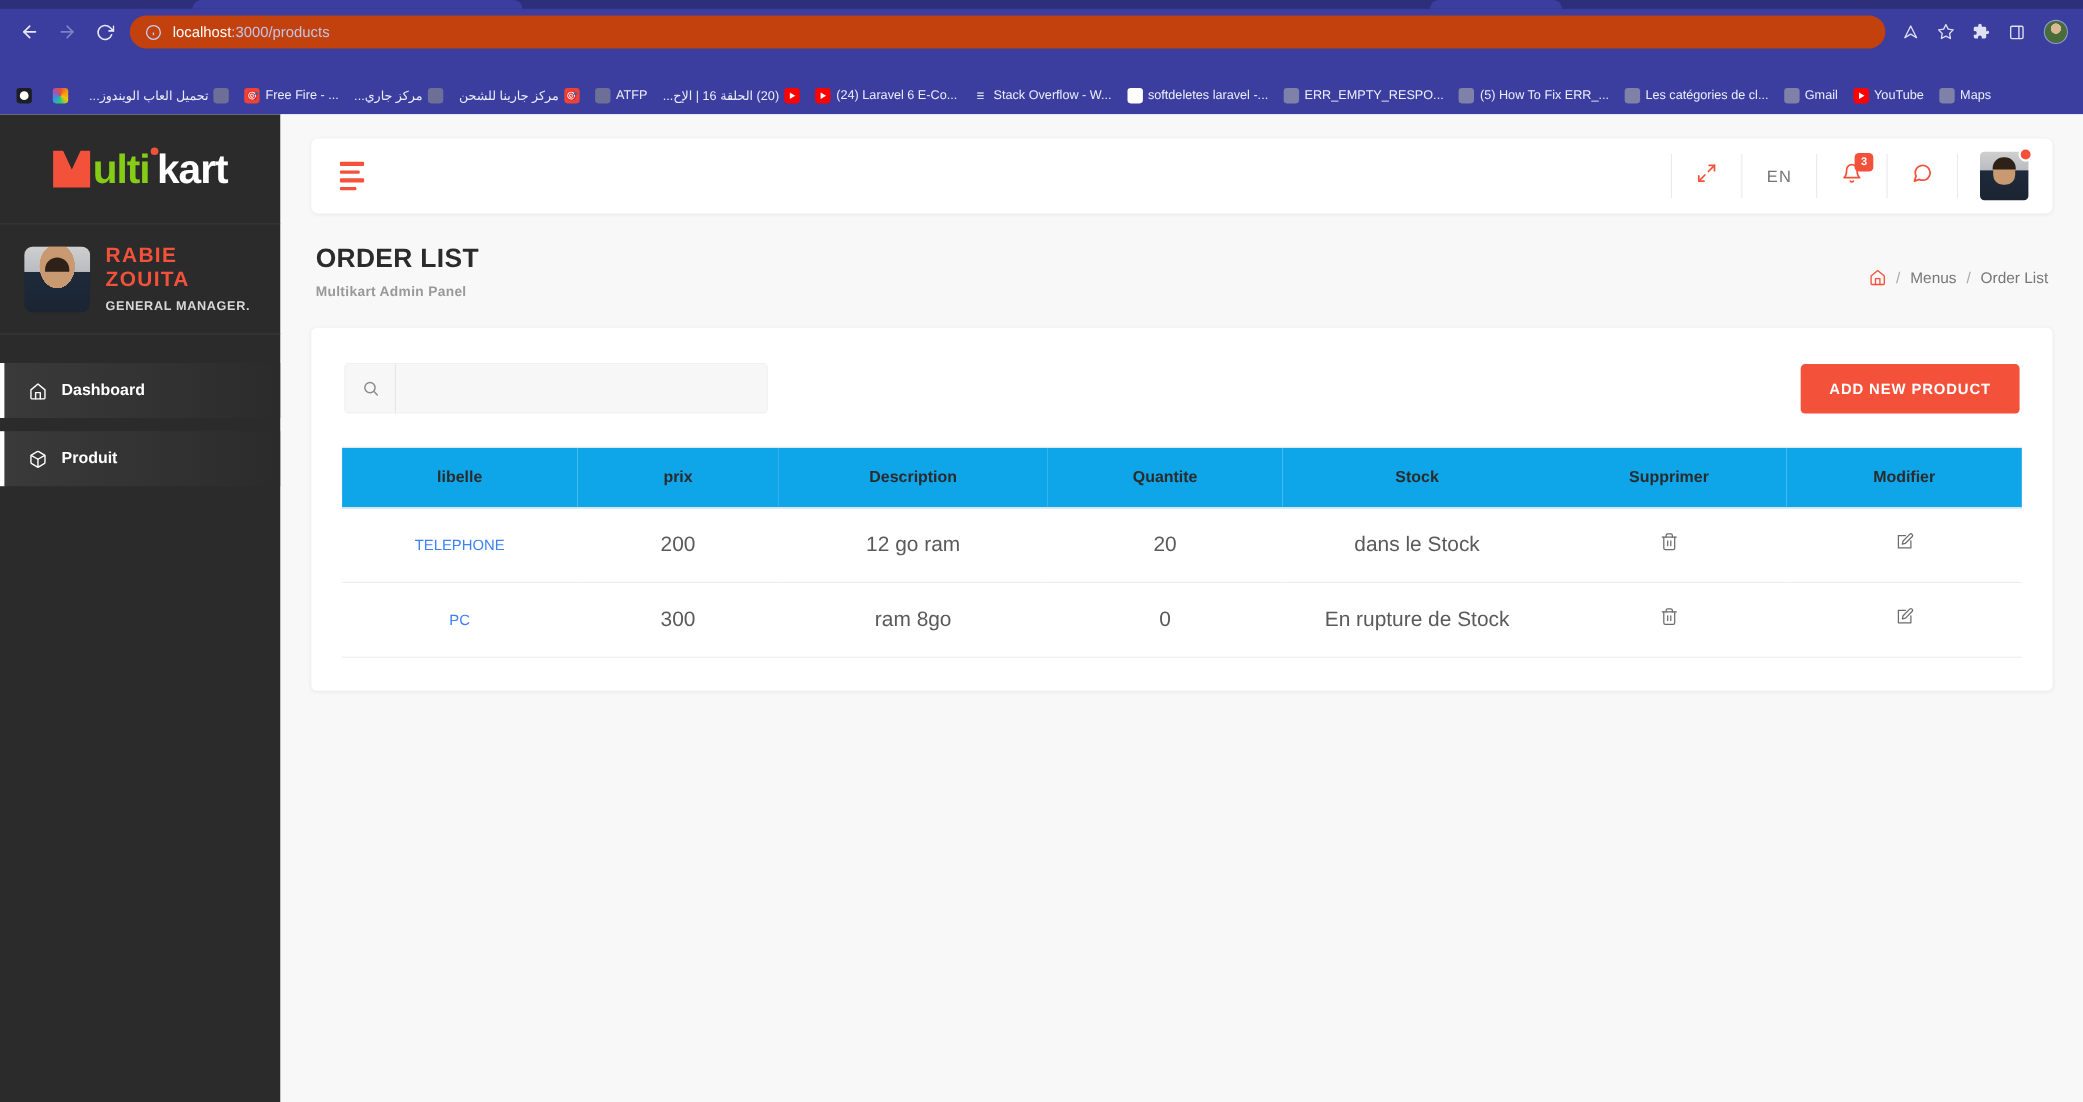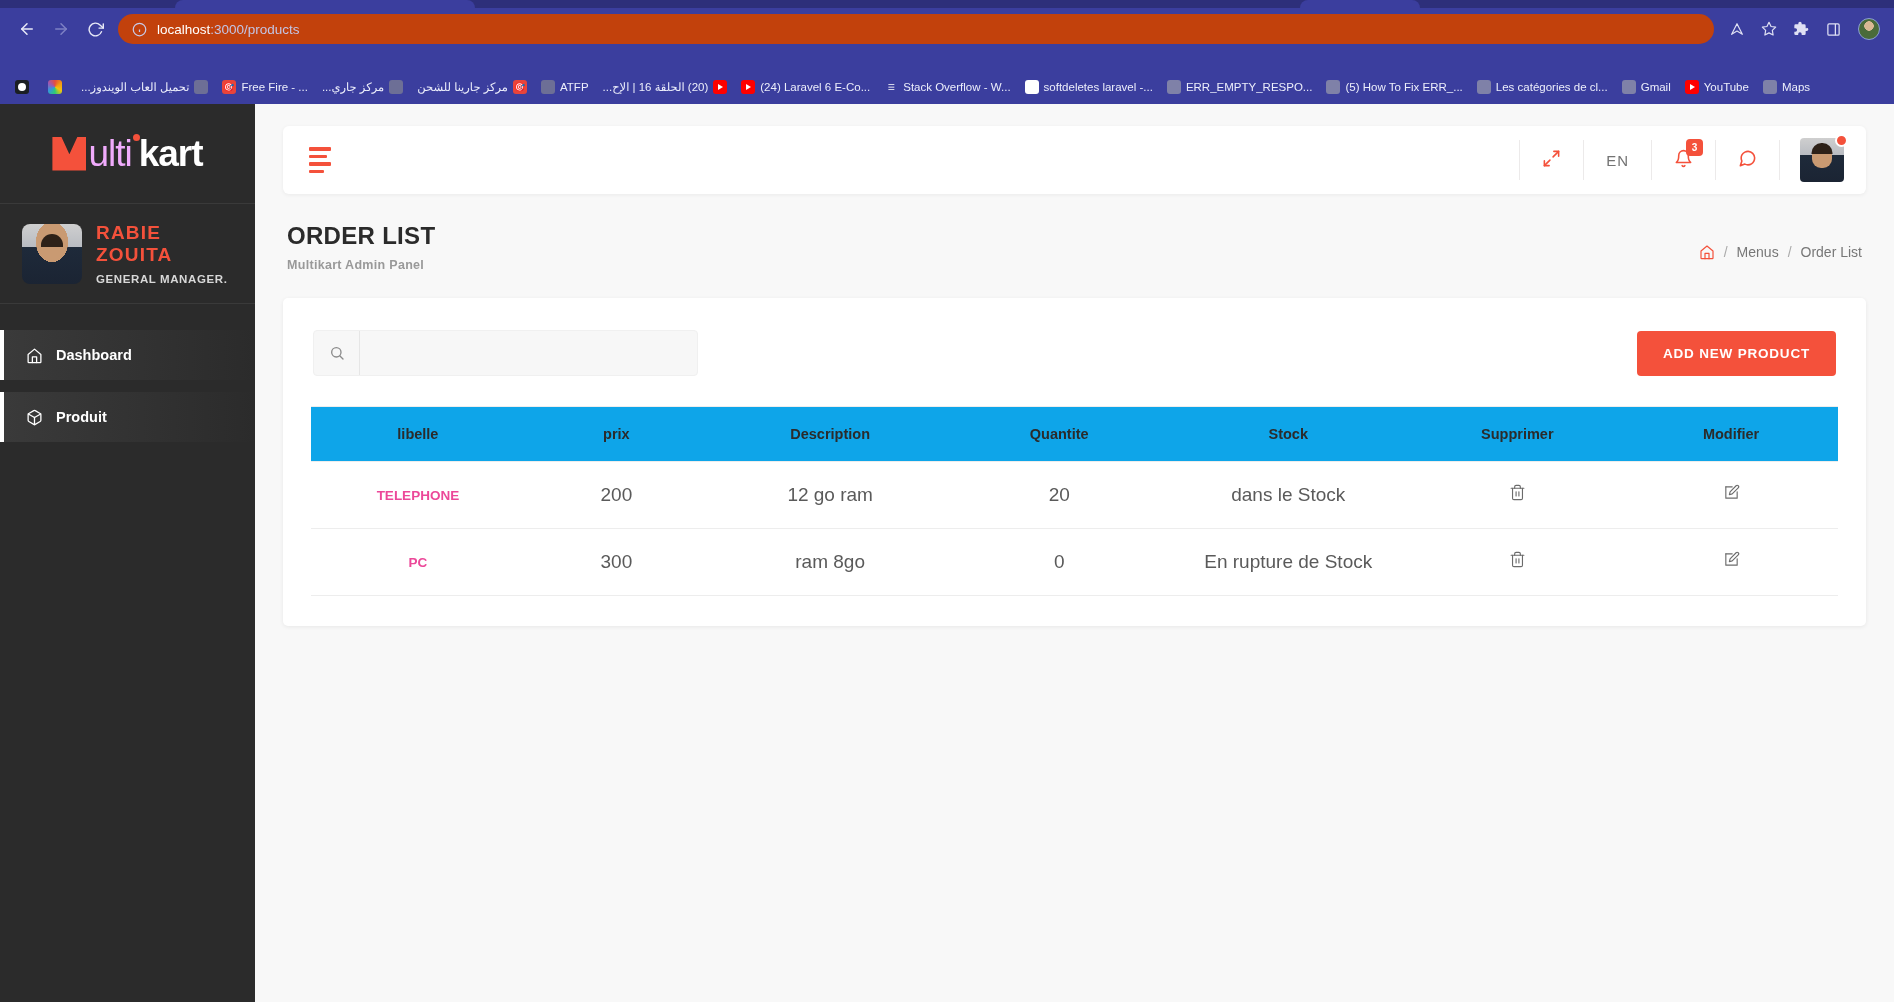--- a/index.html
+++ b/index.html
@@ -154,21 +154,21 @@
     font-size: 37px; font-weight: bold;
     letter-spacing: -1px;
   }
   .logo-m {
     width: 34px; height: 34px;
     background: #f4513b;
     clip-path: polygon(0 0, 26% 0, 50% 52%, 74% 0, 100% 0, 100% 100%, 0 100%);
     position: relative;
     margin-right: 2px;
   }
-  .logo-txt-light { color: #f0abfc; font-weight: 400; }
+  .logo-txt-light { color: #84cc16; font-weight: 700; }
   .logo-txt-bold { color: #ffffff; font-weight: 700; }
   .logo-dot {
     width: 7px; height: 7px; border-radius: 50%;
     background: #f4513b;
     position: relative; top: -16px; left: 1px;
     display: inline-block;
   }
 
   .user-box {
     display: flex; align-items: center;
@@ -370,21 +370,21 @@
     color: #2b2b2b;
     text-align: center;
   }
   tbody td {
     padding: 22px 10px;
     border-bottom: 1px solid #ededed;
     font-size: 19px;
     color: #5a5a5a;
     text-align: center;
   }
-  tbody td.cell-name { font-weight: bold; color: #ec4899; font-size: 13.5px; }
+  tbody td.cell-name { font-weight: normal; color: #3b82f6; font-size: 13.5px; }
   .icon-btn {
     background: none; border: none; cursor: pointer;
     color: #6b6b6b;
     display: inline-flex; align-items: center; justify-content: center;
     padding: 0;
   }
 </style>
 </head>
 <body>
 

